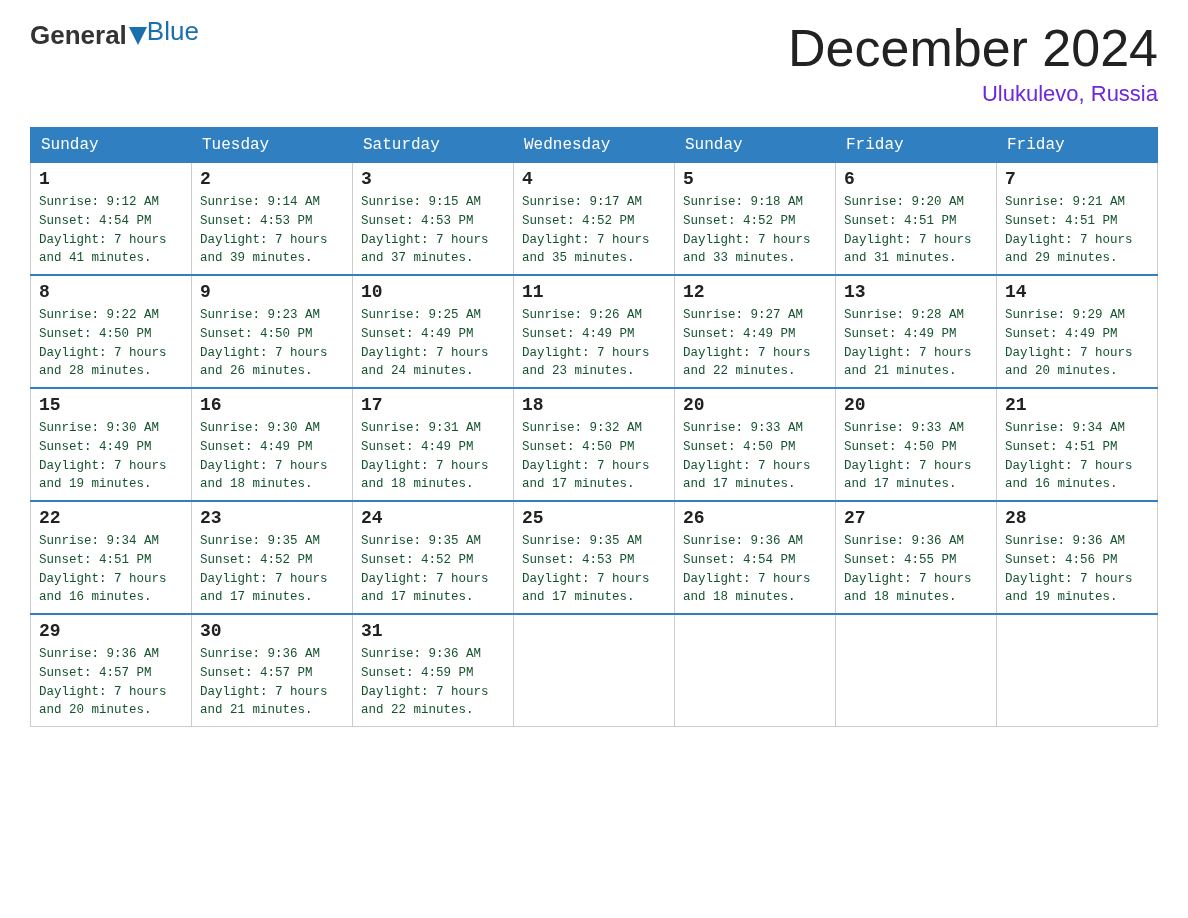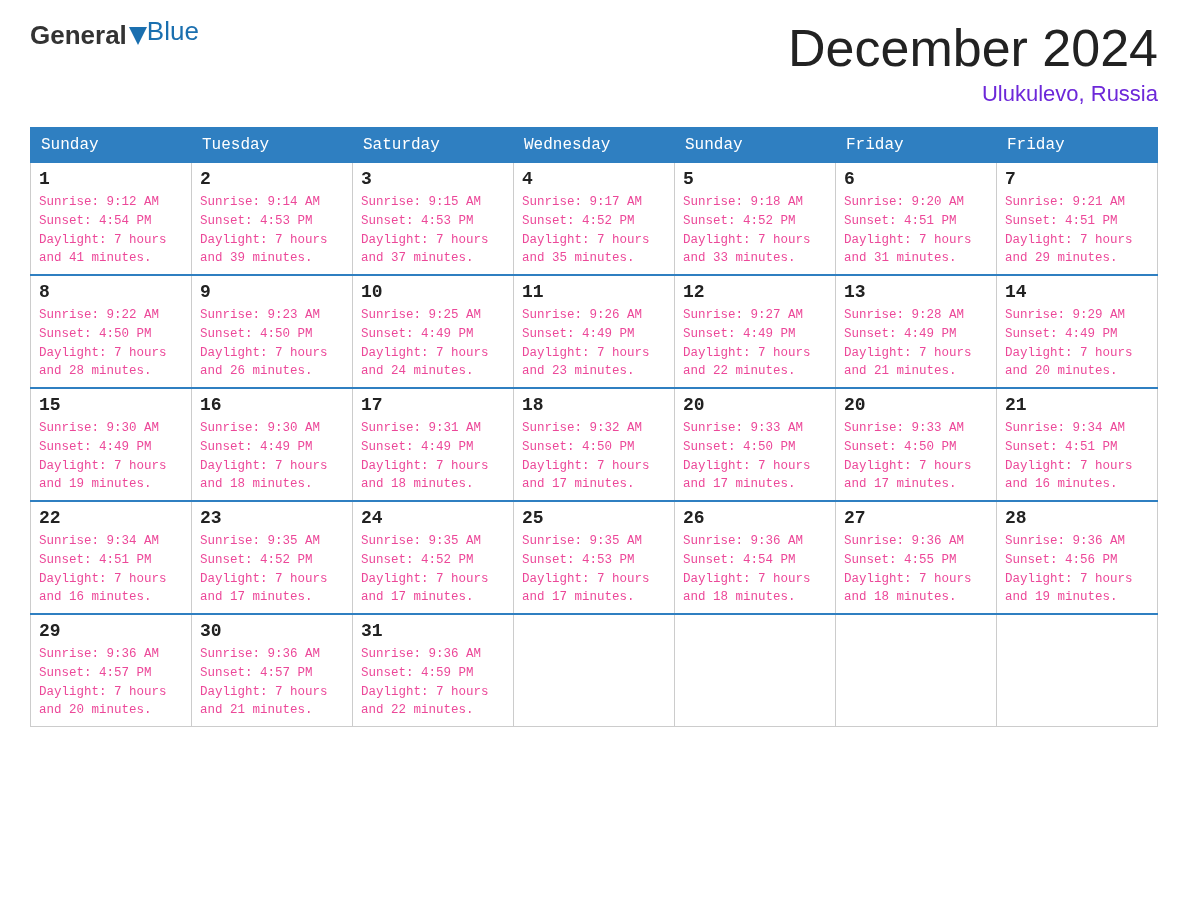--- a/index.html
+++ b/index.html
@@ -56,21 +56,21 @@
     td .day-num {
       font-size: 18px;
       font-weight: bold;
       color: #222;
       display: block;
       margin-bottom: 4px;
     }
     td .day-info {
       font-size: 12.5px;
       line-height: 1.5;
-      color: #ec4899;
+      color: #14532d;
     }
     tr td {
       border-top: 2px solid #2f7fc1;
     }
     tr td + td {
       border-top: 2px solid #2f7fc1;
     }
     tbody tr:first-child td {
       border-top: 1px solid #ccc;
     }

